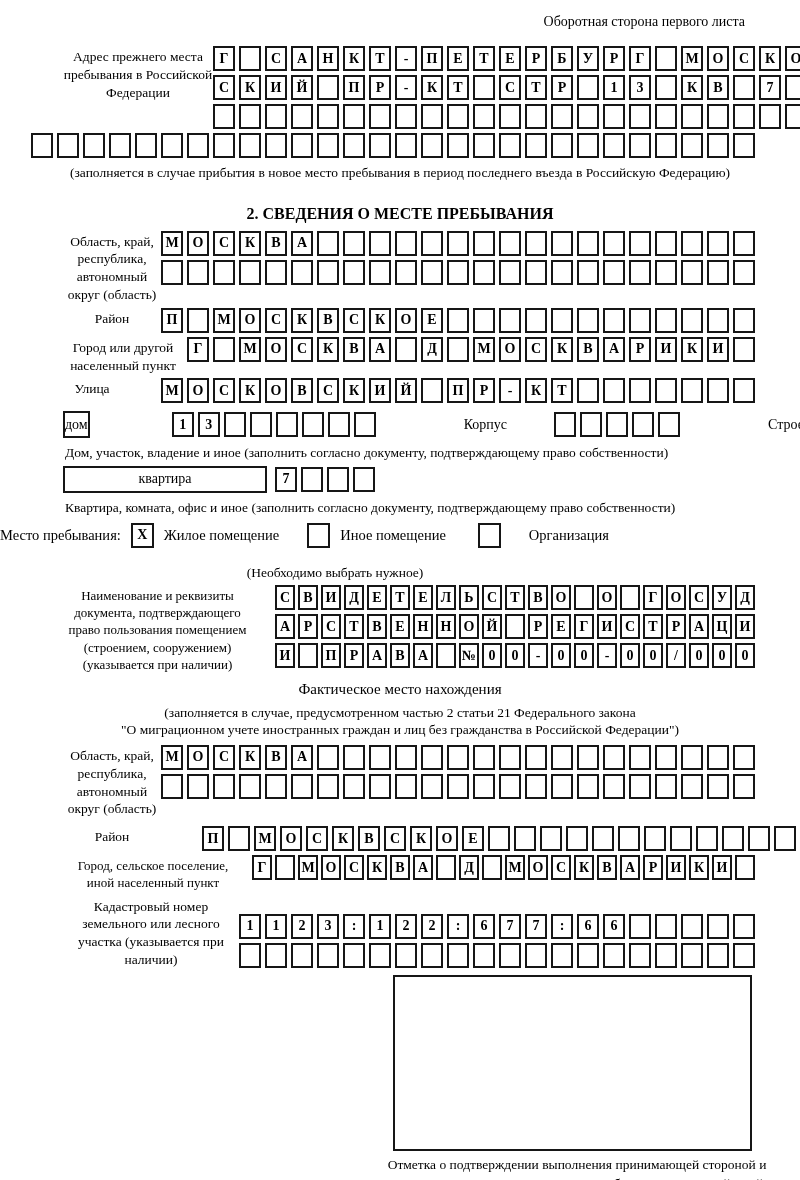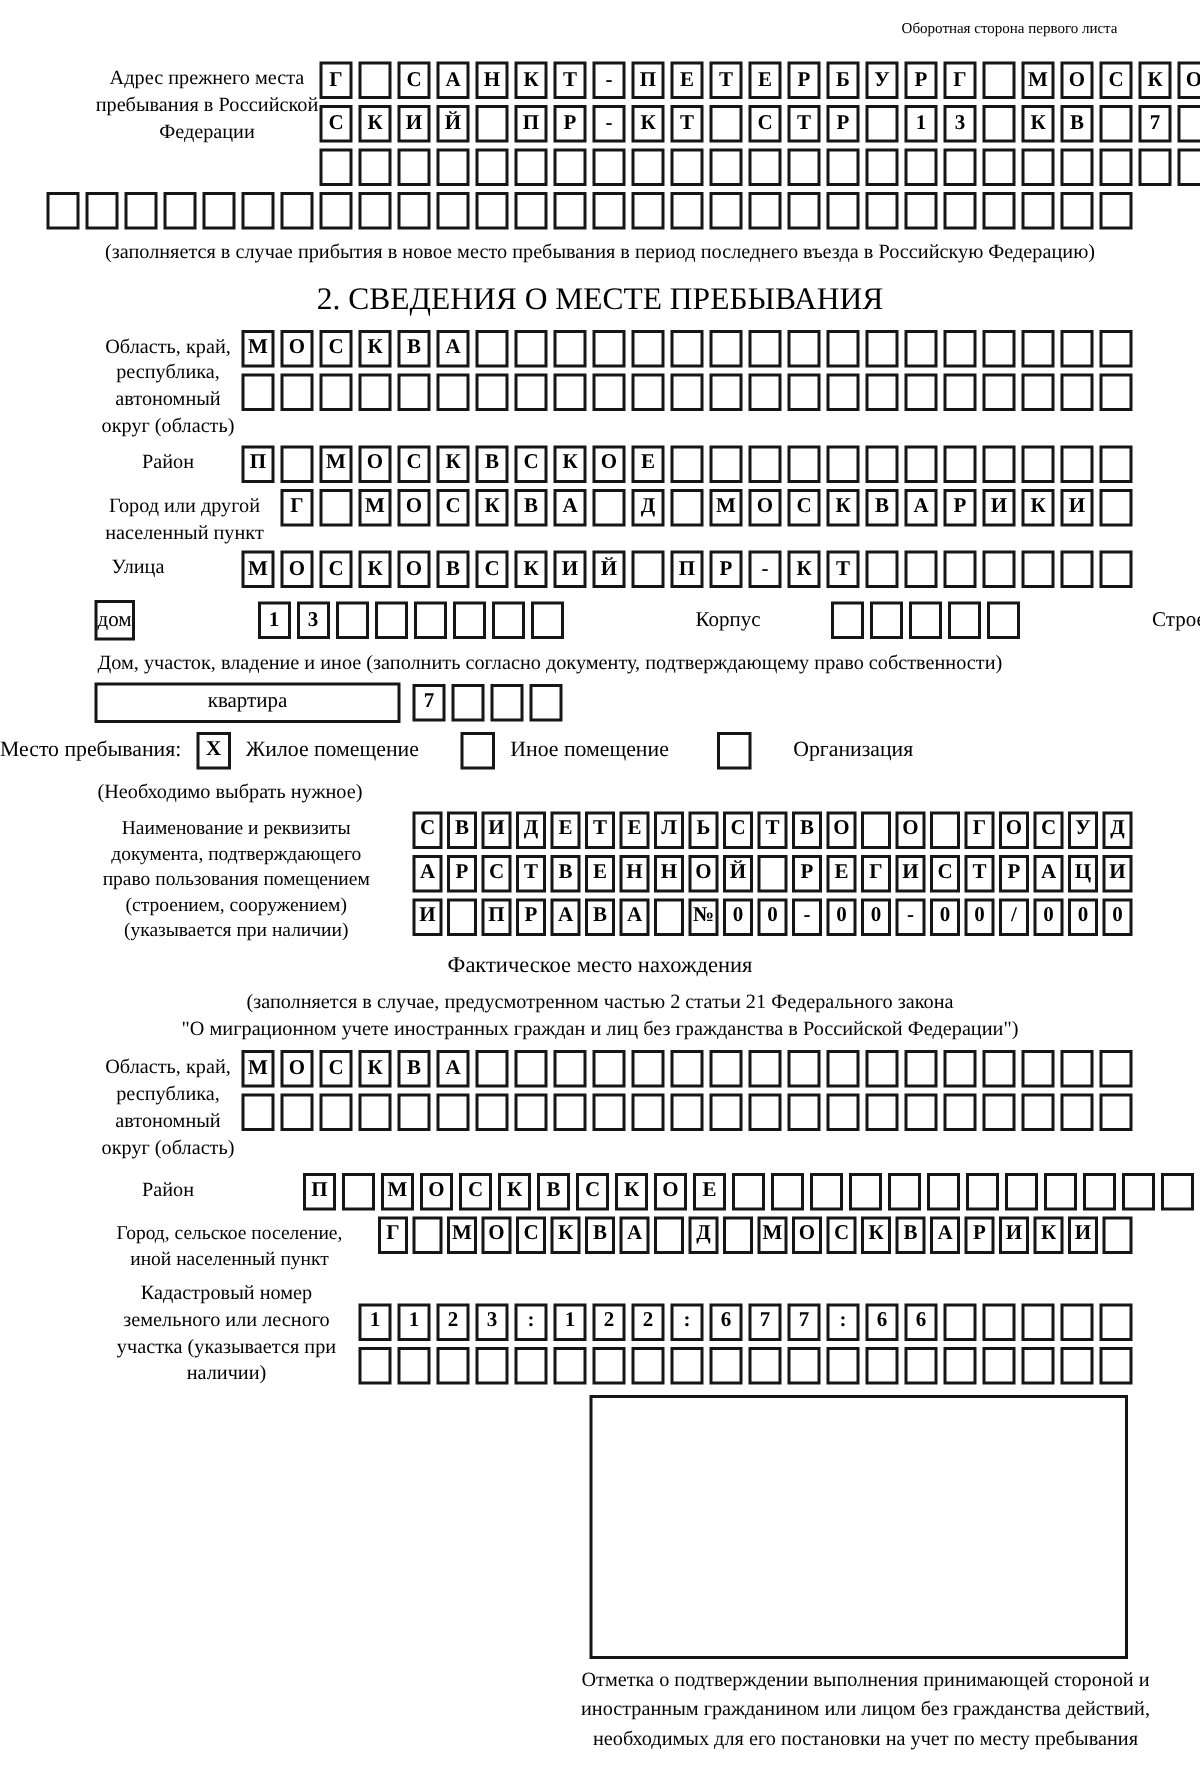--- a/index.html
+++ b/index.html
@@ -1,21 +1,21 @@
 <!DOCTYPE html>
 <html><head>
 <meta charset="utf-8">
 <style>
   html,body{margin:0;padding:0;background:#fff;}
   .page{position:relative;width:800px;height:1180px;background:#fff;color:#000;
         font-family:"Liberation Serif","DejaVu Serif",serif;overflow:hidden;}
-  .corner{padding:14px 55px 0 0;text-align:right;font-size:10px;}
+  .corner{padding:14px 55px 0 0;text-align:right;font-size:14px;}
   .center{text-align:center;}
   .note{font-size:13.5px;line-height:1.3;}
-  .h2{font-size:21px;font-weight:normal;text-align:center;margin:10px 0 8px 0;}
+  .h2{font-size:16px;font-weight:bold;text-align:center;margin:23px 0 8px 0;}
   .h3{font-size:15px;font-weight:normal;text-align:center;margin:8px 0 6px 0;}
   .frow{display:flex;align-items:flex-start;padding:0 45px 0 63px;text-align:center;}
   .lbl{flex:0 0 auto;font-size:13.5px;line-height:1.32;padding-top:2px;}
   .rows{flex:1;display:flex;flex-direction:column;gap:4px;align-items:flex-end;}
   .boxrow{display:flex;gap:4px;justify-content:flex-end;}
   .cell{flex:0 0 auto;width:22px;height:25px;border:2px solid #161616;box-sizing:border-box;
         display:flex;align-items:center;justify-content:center;
         font-size:14px;font-weight:bold;background:#fff;}
   .sm .cell{width:20px;height:25px;border-width:2px;}
   .sm{gap:3px;}
@@ -341,34 +341,35 @@
   <div class="inline mt4">
     <div class="wbox kvbox">квартира</div>
     <div class="gap8"></div>
     <div class="boxrow">
         <div class="cell">7</div>
         <div class="cell"></div>
         <div class="cell"></div>
         <div class="cell"></div>
       </div>
   </div>
+  <div class="note mt6" style="padding-left:65px;">Квартира, комната, офис и иное (заполнить согласно документу, подтверждающему право собственности)</div>
 
   <div class="stayrow">
     <span>Место пребывания:</span>
     <span class="chk">X</span>
     <span>Жилое помещение</span>
     <span class="gap8"></span>
     <span class="chk"></span>
     <span>Иное помещение</span>
     <span class="gap12"></span>
     <span class="chk"></span>
     <span class="gap8"></span>
     <span>Организация</span>
   </div>
-  <div class="note" style="width:540px;margin-left:65px;text-align:left;margin-top:6px;">(Необходимо выбрать нужное)</div>
+  <div class="note" style="width:540px;margin-left:65px;text-align:center;margin-top:16px;">(Необходимо выбрать нужное)</div>
 
   <div class="frow mt4">
     <div class="lbl w189 lblsm">Наименование и реквизиты документа, подтверждающего право пользования помещением (строением, сооружением) (указывается при наличии)</div>
     <div class="rows">
       <div class="boxrow sm">
           <div class="cell">С</div>
           <div class="cell">В</div>
           <div class="cell">И</div>
           <div class="cell">Д</div>
           <div class="cell">Е</div>

